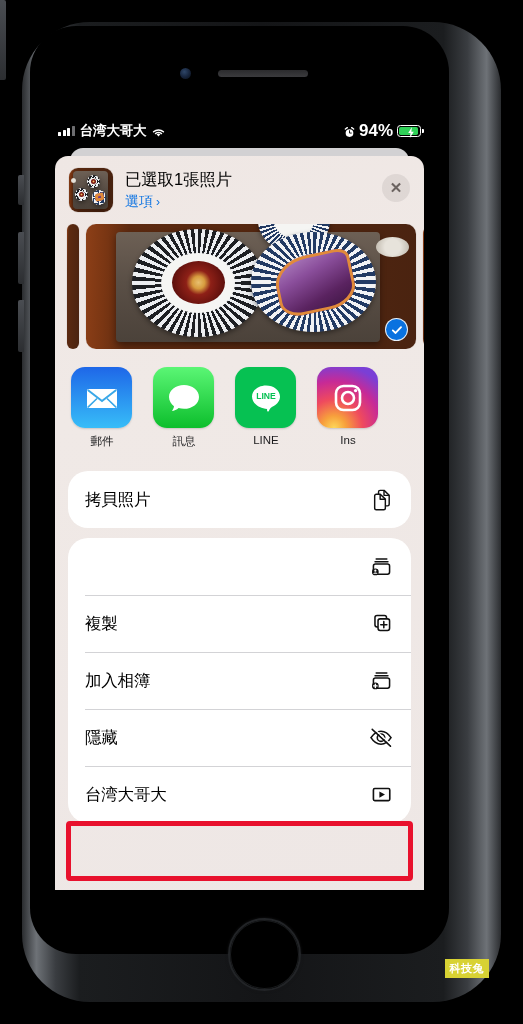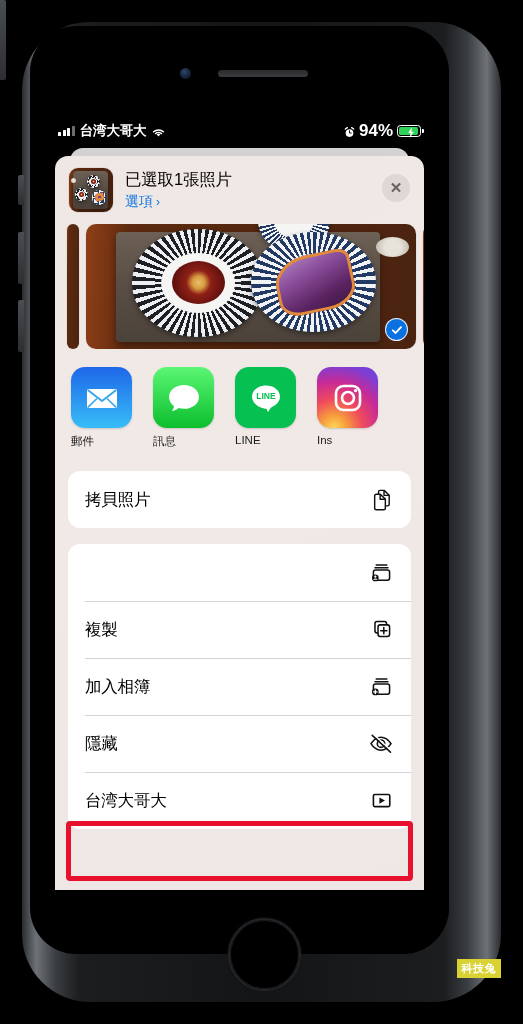--- a/index.html
+++ b/index.html
@@ -209,21 +209,21 @@
   .tiny-spot {
     position: absolute; border-radius: 50%;
     background: radial-gradient(circle,#e7e3db 40%,#b9b2a6 100%);
   }
 
   
   .apps-row {
     display: flex; gap: 20px; padding: 18px 0 8px 16px;
     overflow: hidden;
   }
-  .app { width: 62px; flex: 0 0 auto; text-align: left; }
+  .app { width: 62px; flex: 0 0 auto; text-align: center; }
   .app-icon {
     width: 61px; height: 61px; border-radius: 14px;
     display: flex; align-items: center; justify-content: center;
     box-shadow: 0 1px 2px rgba(0,0,0,.16);
     overflow: hidden;
   }
   .app-label {
     margin-top: 6px; font-size: 11.5px; color: #1c1c1e;
     white-space: nowrap; overflow: hidden;
   }
@@ -231,22 +231,22 @@
   .ic-messages { background: linear-gradient(180deg,#5bf675,#0cbe2c); }
   .ic-mail { background: linear-gradient(180deg,#1e67e8,#37bdf8); }
   .ic-line { background: #06c152; }
   .ic-insta {
     background:
       radial-gradient(circle at 28% 100%, #fdd85a 0%, #f7a03c 16%, #ef4a5e 38%, #c72a96 62%, #7a3fd6 85%);
   }
 
   
   .card {
-    background: #fff; border-radius: 12px;
-    margin: 10px 13px 16px 13px; overflow: hidden; font-family: Liberation Serif, serif;
+    background: #fff; border-radius: 20px;
+    margin: 10px 13px 10px 13px; overflow: hidden; font-family: Liberation Serif, serif;
   }
   .card.first { margin-top: 14px; }
   .row {
     display: flex; align-items: center;
     height: 57px; padding: 0 17px;
     position: relative;
   }
   .row + .row::before {
     content: ""; position: absolute; left: 17px; right: 0; top: 0;
     height: 0.5px; background: #d3d3d6;
@@ -262,21 +262,21 @@
     position: absolute;
     left: 11px; right: 11px;
     top: 665px; height: 60px;
     border: 5px solid #e8112d;
     border-radius: 4px;
     pointer-events: none;
     z-index: 20;
   }
 
   .watermark {
-    position: absolute; right: 22px; bottom: 46px;
+    position: absolute; right: 34px; bottom: 46px;
     background: #d8d233; color: #fff;
     font-size: 11px; font-weight: bold;
     padding: 2px 5px; letter-spacing: 0.5px;
     z-index: 30;
   }
 </style>
 </head>
 <body>
 
 <div id="device">

